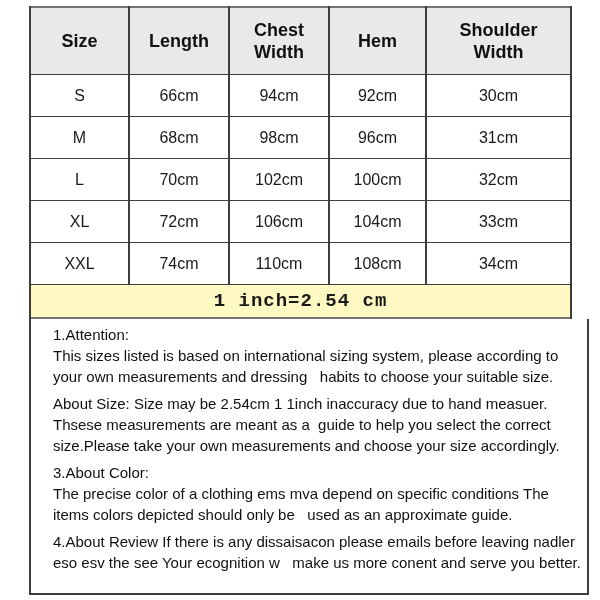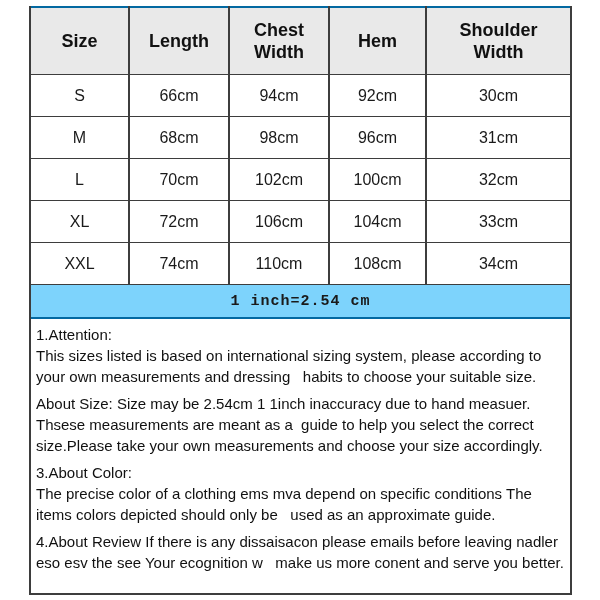--- a/index.html
+++ b/index.html
@@ -15,21 +15,21 @@
   .sheet {
     position: absolute;
     left: 29px;
     top: 6px;
     width: 541px;
   }
   table.size-table {
     width: 541px;
     border-collapse: collapse;
     table-layout: fixed;
-    border: 2px solid #0369a1;
+    border: 2px solid #737373;
   }
   table.size-table th,
   table.size-table td {
     border: 1px solid #3d3d3d;
     border-left-width: 2px;
     border-right-width: 2px;
     text-align: center;
     vertical-align: middle;
     padding: 0 6px;
     overflow: hidden;
@@ -44,29 +44,29 @@
   }
   table.size-table td.data-cell {
     height: 41px;
     font-size: 16px;
     background: #ffffff;
   }
   td.footnote-cell {
     height: 32px;
     font-family: "Liberation Mono", monospace;
     font-weight: bold;
-    font-size: 15px;
+    font-size: 19px;
     letter-spacing: 1px;
-    background: #7dd3fc;
+    background: #fef9c3;
   }
   .notes-box {
     width: 529px; 
     border: 2px solid #3d3d3d;
     border-top: none;
-    padding: 5px 5px 4px 5px;
+    padding: 5px 5px 4px 22px;
     min-height: 258px;
     box-sizing: content-box;
     background: #ffffff;
   }
   .note-section { margin-bottom: 6px; }
   .note-section:last-child { margin-bottom: 16px; }
   .notes-box p {
     margin: 0;
     font-size: 15px;
     line-height: 21px;

